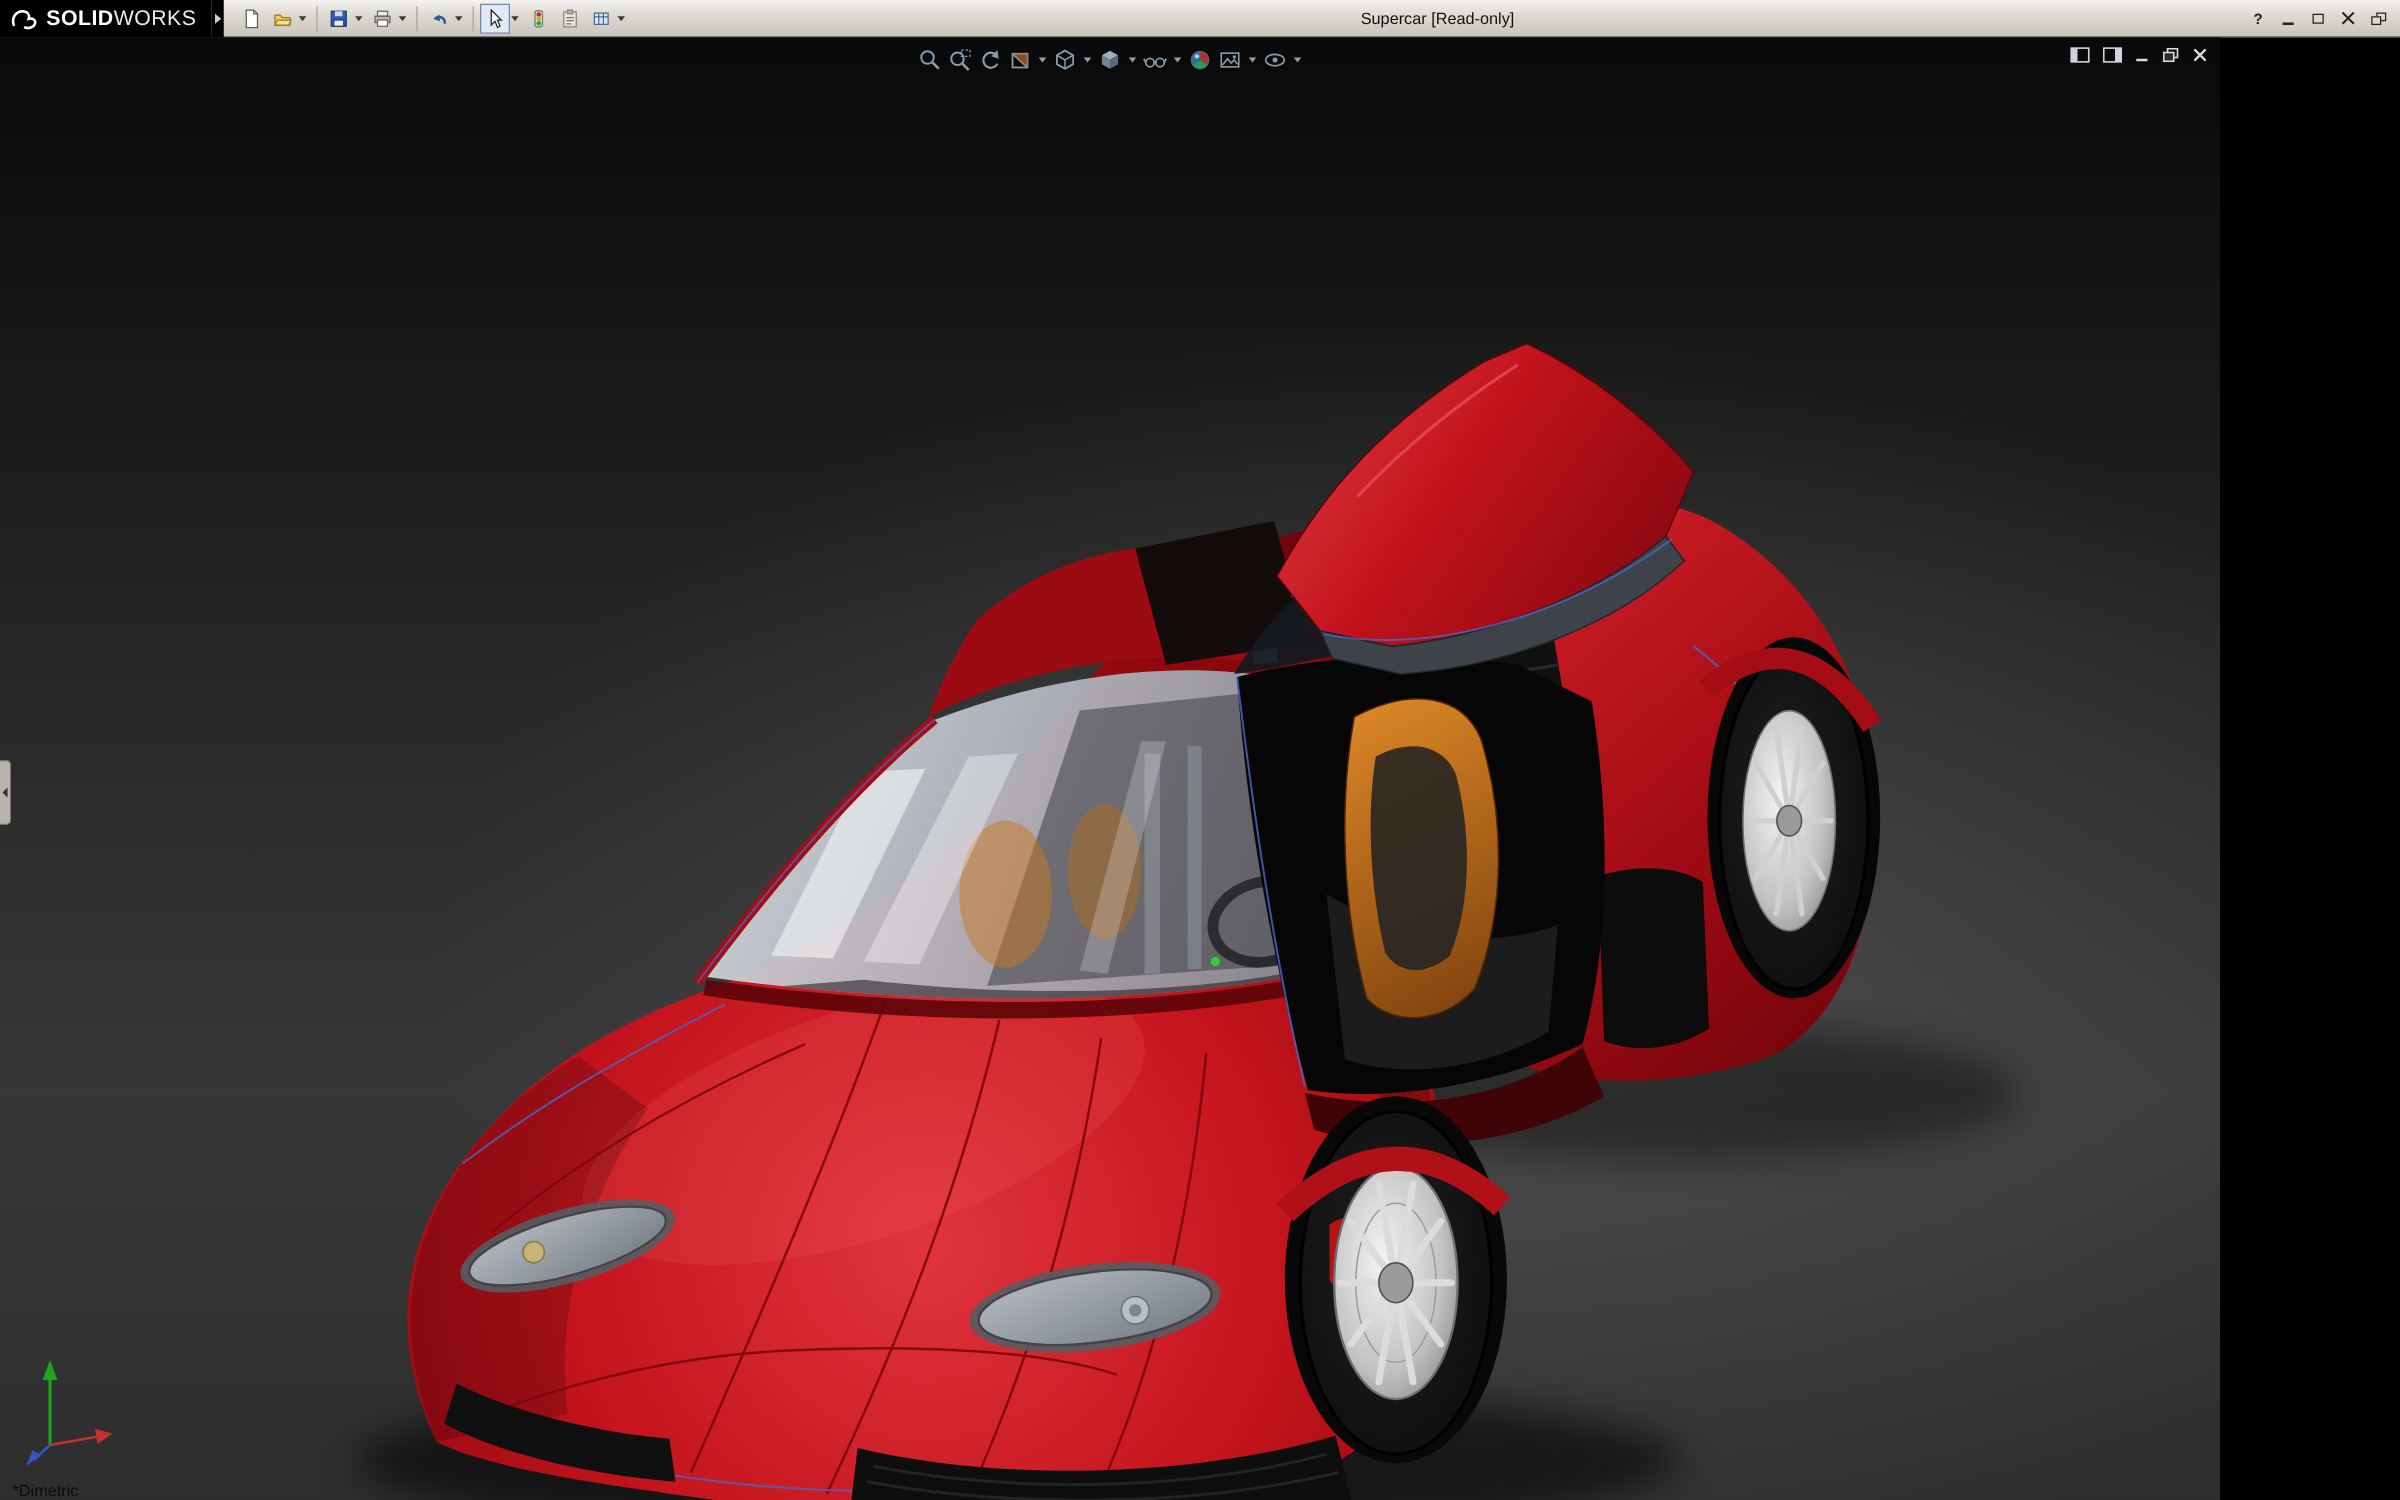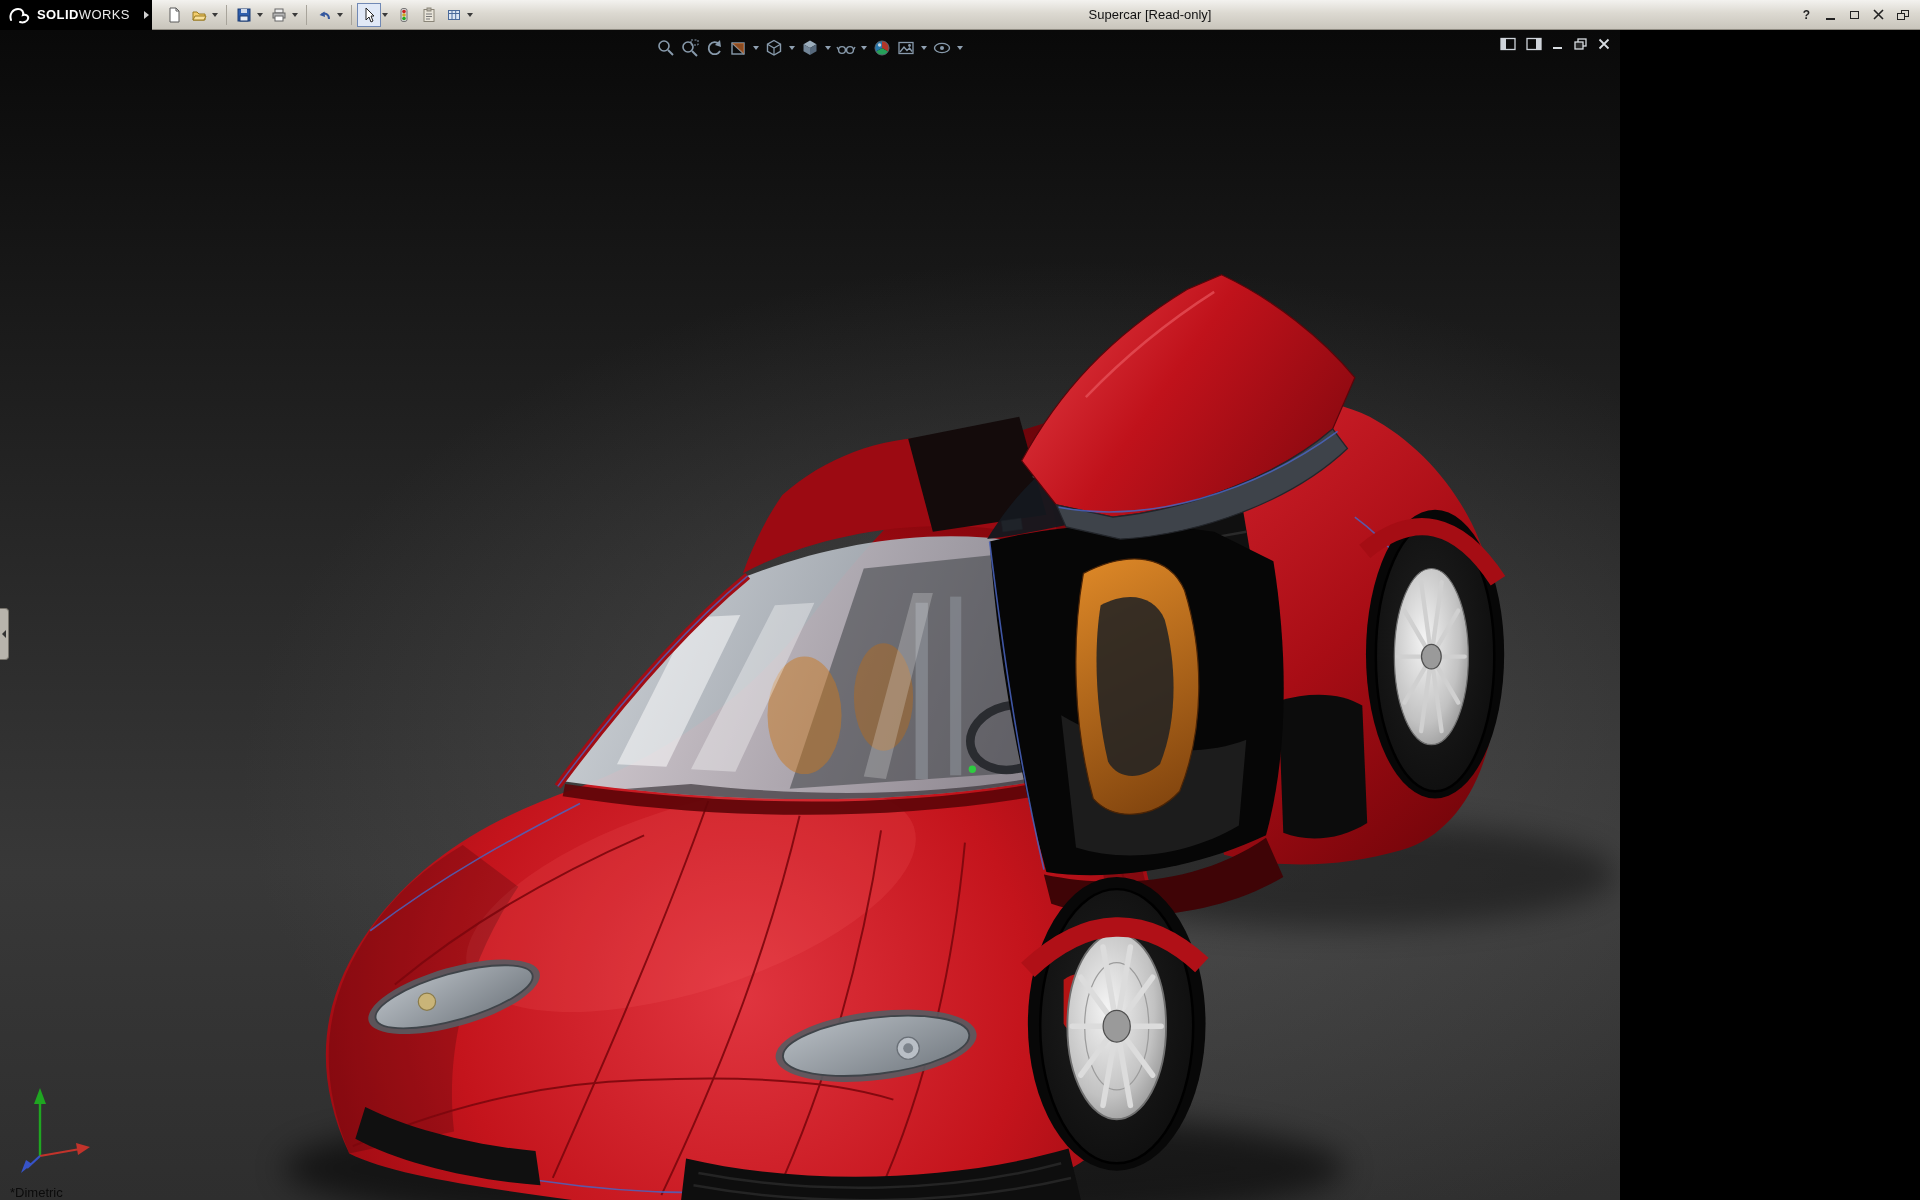--- a/index.html
+++ b/index.html
@@ -7,21 +7,21 @@
               font-family:"Liberation Sans", sans-serif; }
 
   
   .titlebar{
     height:30px; display:flex; align-items:center; position:relative;
     background:linear-gradient(#f3f2ef, #dcd9d1 45%, #c9c5bc);
     border-bottom:1px solid #8f8b82;
   }
   .logo{ height:30px; background:#000; display:flex; align-items:center; gap:5px;
          padding:0 12px 0 8px; }
-  .logo-text{ color:#fff; font-size:13px; letter-spacing:.4px; white-space:nowrap; }
+  .logo-text{ color:#fff; font-size:17px; letter-spacing:.4px; white-space:nowrap; }
   .logo-text .bold{ font-weight:bold; }
   .logo-text .lite{ font-weight:normal; color:#e9e9e9; }
   .logo-expand{ width:10px; height:30px; background:#000; display:flex; align-items:center; justify-content:center; }
   .chev{ width:0;height:0;border-top:4px solid transparent;border-bottom:4px solid transparent;border-left:5px solid #cfcfcf; }
 
   .tb{ display:flex; align-items:center; margin-left:10px; gap:1px; }
   .tb-btn{ width:24px; height:24px; display:flex; align-items:center; justify-content:center;
            background:none; border:1px solid transparent; padding:0; }
   .tb-btn.pressed{ border:1px solid #7189b5; background:#e1e9f7; }
   .caret{ width:0;height:0;border-left:3px solid transparent;border-right:3px solid transparent;
@@ -35,21 +35,21 @@
   .wc{ width:15px; height:15px; display:flex; align-items:center; justify-content:center;
        background:none; border:none; padding:0; color:#222; font-size:12px; font-weight:bold; }
   .wc .bar{ width:9px; height:2px; background:#222; margin-top:8px; }
   .sq{ width:9px; height:8px; border:1px solid #222; background:transparent; }
   .sq2{ position:relative; width:12px; height:10px; }
   .sq2 .a{ position:absolute; right:0; top:0; width:8px; height:7px; border:1px solid #222; }
   .sq2 .b{ position:absolute; left:0; bottom:0; width:8px; height:7px; border:1px solid #222; background:#dcd9d1; }
 
   
   .viewport{
-    position:relative; width:1620px; height:1170px; overflow:hidden;
+    position:relative; width:1776px; height:1170px; overflow:hidden;
     background:
       radial-gradient(1150px 720px at 66% 64%, rgba(98,98,98,.55), rgba(0,0,0,0) 72%),
       linear-gradient(180deg,#090909 0%, #141414 16%, #262626 42%, #383838 72%, #2e2e2e 100%);
   }
   .car{ position:absolute; left:0; top:0; }
 
   
   .hud{ position:absolute; top:7px; left:50%; transform:translateX(-50%);
         display:flex; align-items:center; gap:2px; }
   .hud-btn{ display:flex; align-items:center; background:none; border:none; padding:1px; opacity:.92; }

